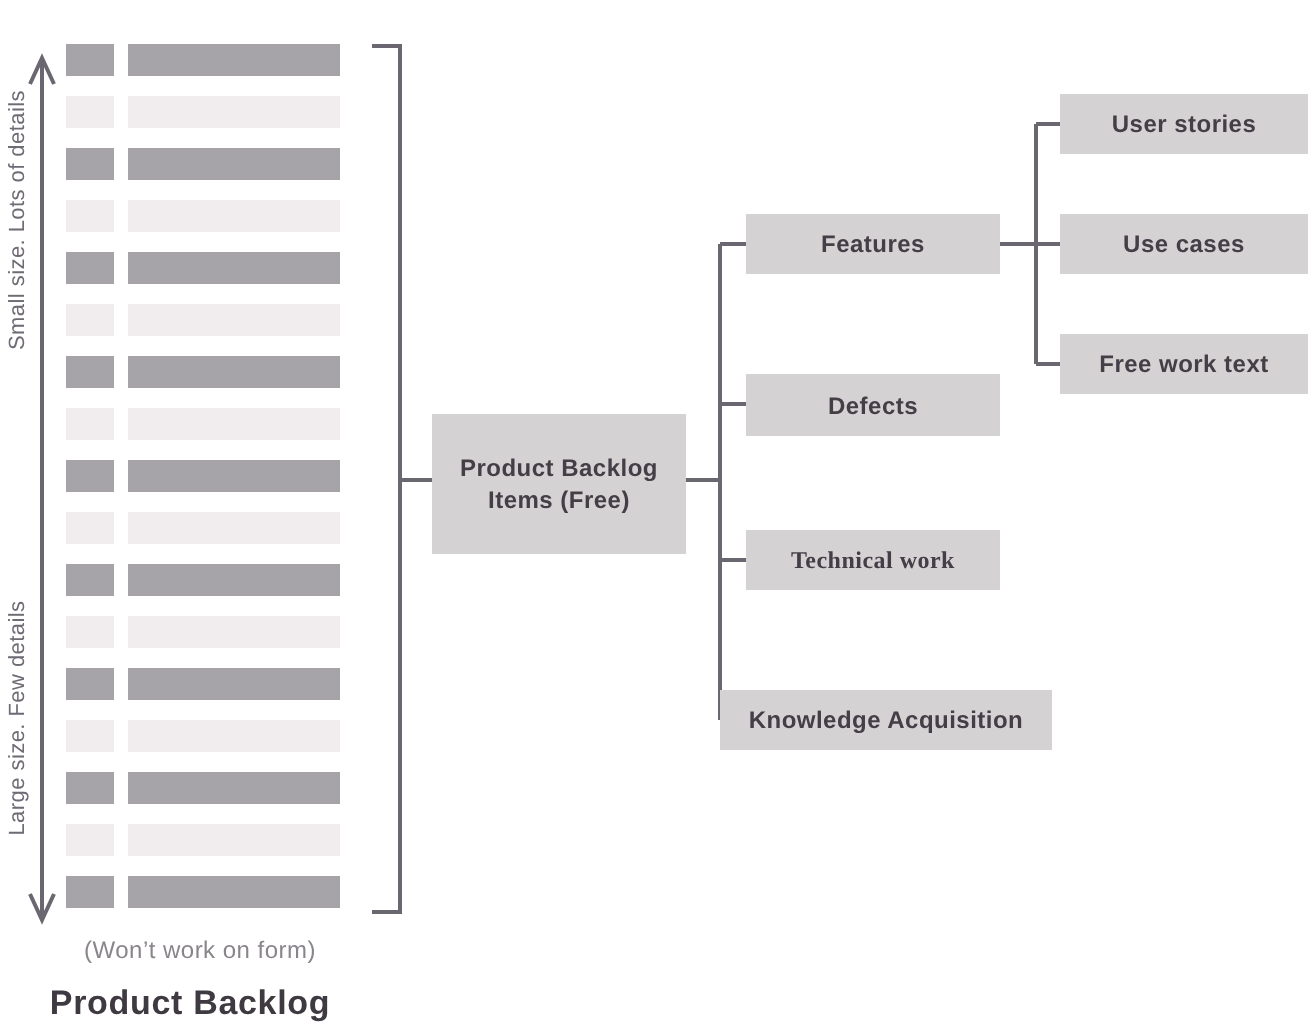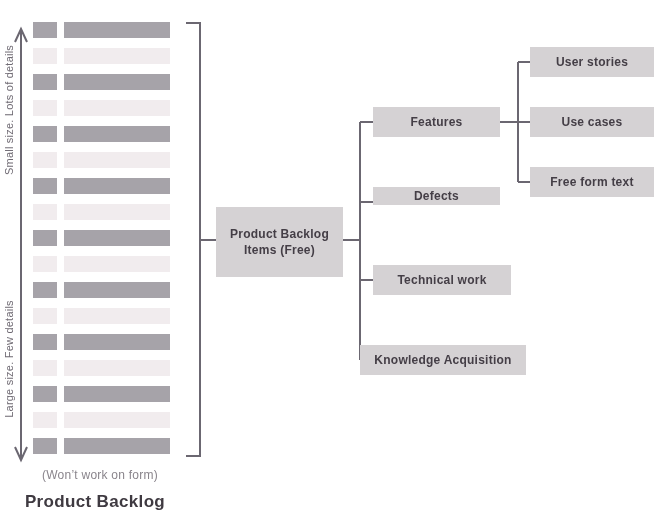--- a/index.html
+++ b/index.html
@@ -28,22 +28,22 @@
         font-size:17px; font-weight:bold; color:var(--title-text); letter-spacing:.02em;}
   .axis-label{position:absolute; width:160px; height:14px; line-height:14px; text-align:center;
         transform:rotate(-90deg); font-size:11px; color:var(--axis-text); letter-spacing:.02em;}
   #axis-top{left:-71px; top:103px;}
   #axis-bottom{left:-71px; top:352px;}
   .node{position:absolute; background:var(--box-bg); color:var(--box-text);
         font-size:12px; font-weight:bold; letter-spacing:.02em;
         display:flex; align-items:center; justify-content:center; text-align:center;}
   #root-node{left:216px; top:207px; width:127px; height:70px; flex-direction:column; line-height:1.35;}
   #node-features{left:373px; top:107px; width:127px; height:30px;}
-  #node-defects{left:373px; top:187px; width:127px; height:18px;}
-  #node-technical{left:373px; top:265px; width:138px; height:30px;}
+  #node-defects{left:373px; top:187px; width:127px; height:31px;}
+  #node-technical{left:373px; top:265px; width:127px; height:30px;font-family:Liberation Serif, serif;}
   #node-knowledge{left:360px; top:345px; width:166px; height:30px;}
   #node-user-stories{left:530px; top:47px; width:124px; height:30px;}
   #node-use-cases{left:530px; top:107px; width:124px; height:30px;}
   #node-free-form{left:530px; top:167px; width:124px; height:30px;}
 </style>
 </head>
 <body>
 
 <div id="canvas">
 
@@ -138,15 +138,15 @@
     <span>Items (Free)</span>
   </div>
 
   <div id="node-features" class="node">Features</div>
   <div id="node-defects" class="node">Defects</div>
   <div id="node-technical" class="node">Technical work</div>
   <div id="node-knowledge" class="node">Knowledge Acquisition</div>
 
   <div id="node-user-stories" class="node">User stories</div>
   <div id="node-use-cases" class="node">Use cases</div>
-  <div id="node-free-form" class="node">Free form text</div>
+  <div id="node-free-form" class="node">Free work text</div>
 
 </div>
 
 </body></html>

